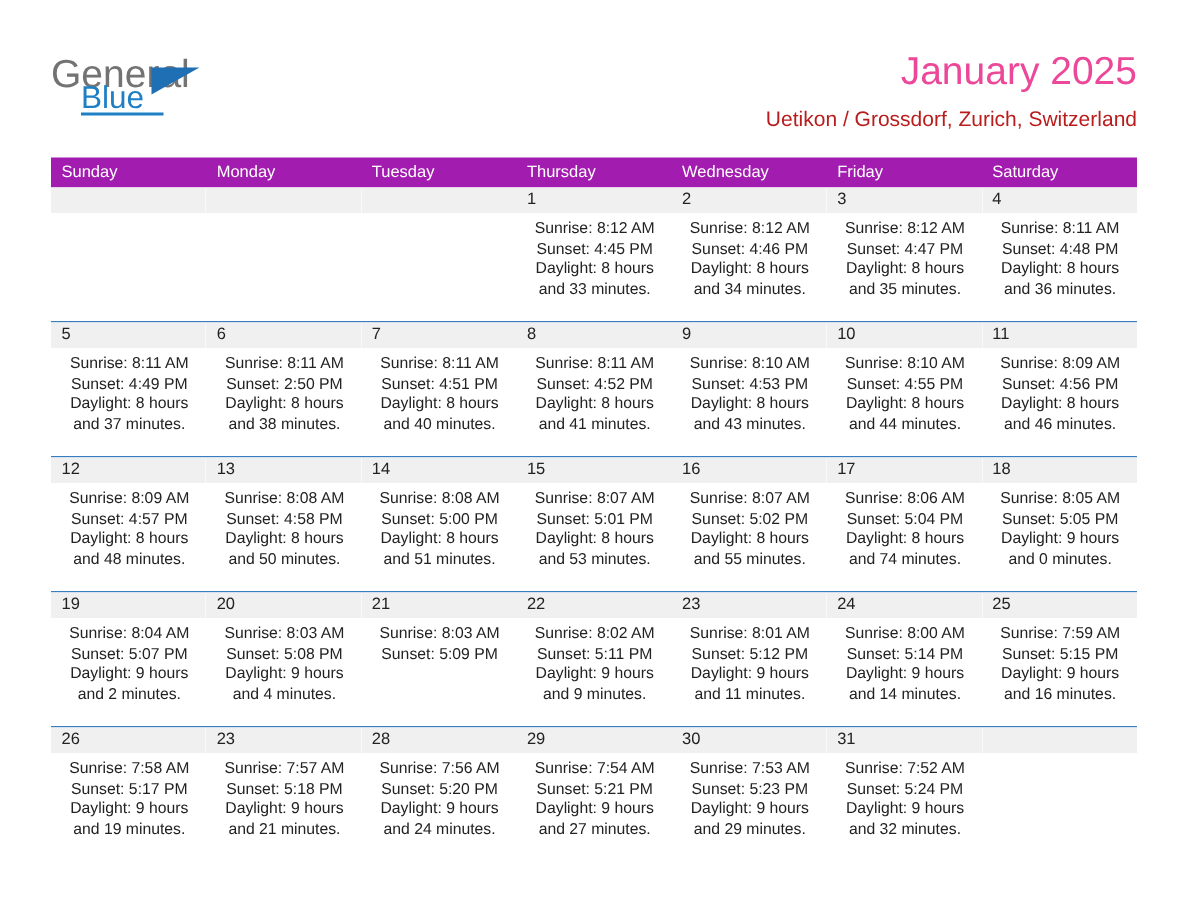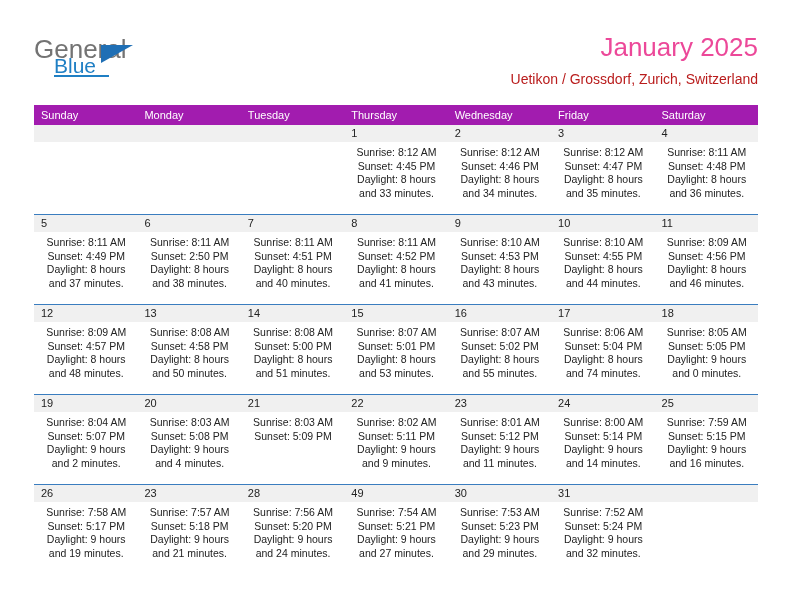--- a/index.html
+++ b/index.html
@@ -431,21 +431,21 @@
             </div>
             <div class="day-cell">
               <div class="day-number-band">28</div>
               <div class="day-info">
                 <div>Sunrise: 7:56 AM</div>
                 <div>Sunset: 5:20 PM</div>
                 <div class="daylight-line">Daylight: 9 hours and 24 minutes.</div>
               </div>
             </div>
             <div class="day-cell">
-              <div class="day-number-band">49</div>
+              <div class="day-number-band">29</div>
               <div class="day-info">
                 <div>Sunrise: 7:54 AM</div>
                 <div>Sunset: 5:21 PM</div>
                 <div class="daylight-line">Daylight: 9 hours and 27 minutes.</div>
               </div>
             </div>
             <div class="day-cell">
               <div class="day-number-band">30</div>
               <div class="day-info">
                 <div>Sunrise: 7:53 AM</div>

